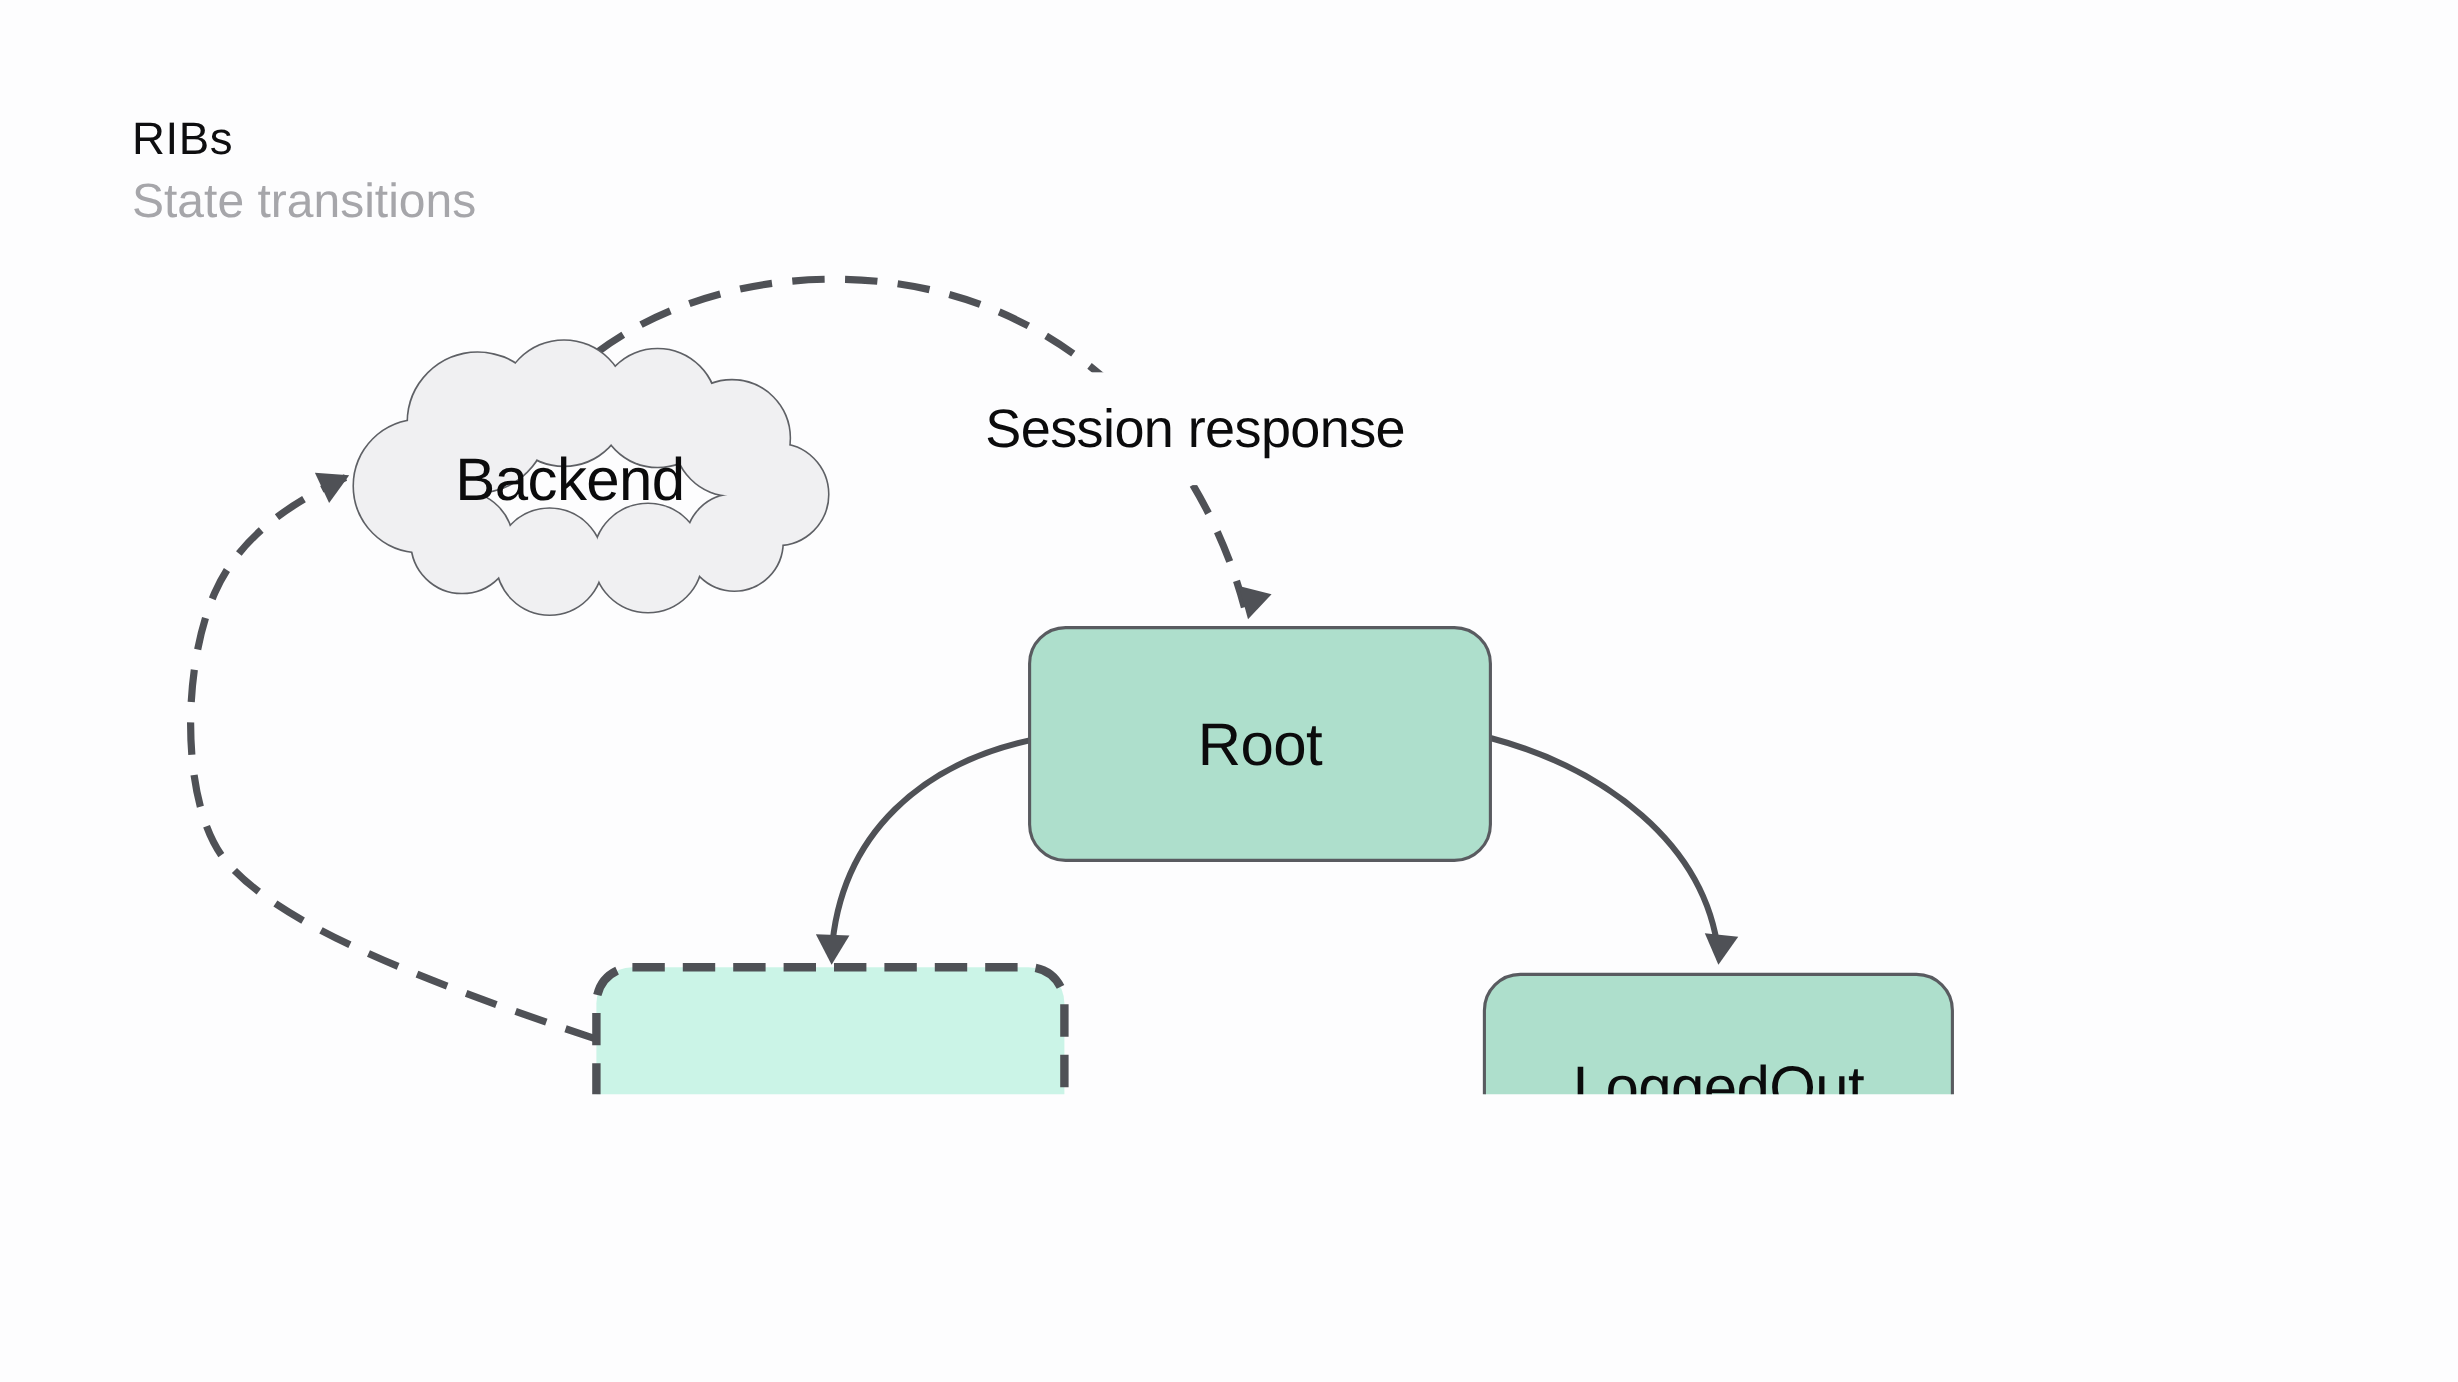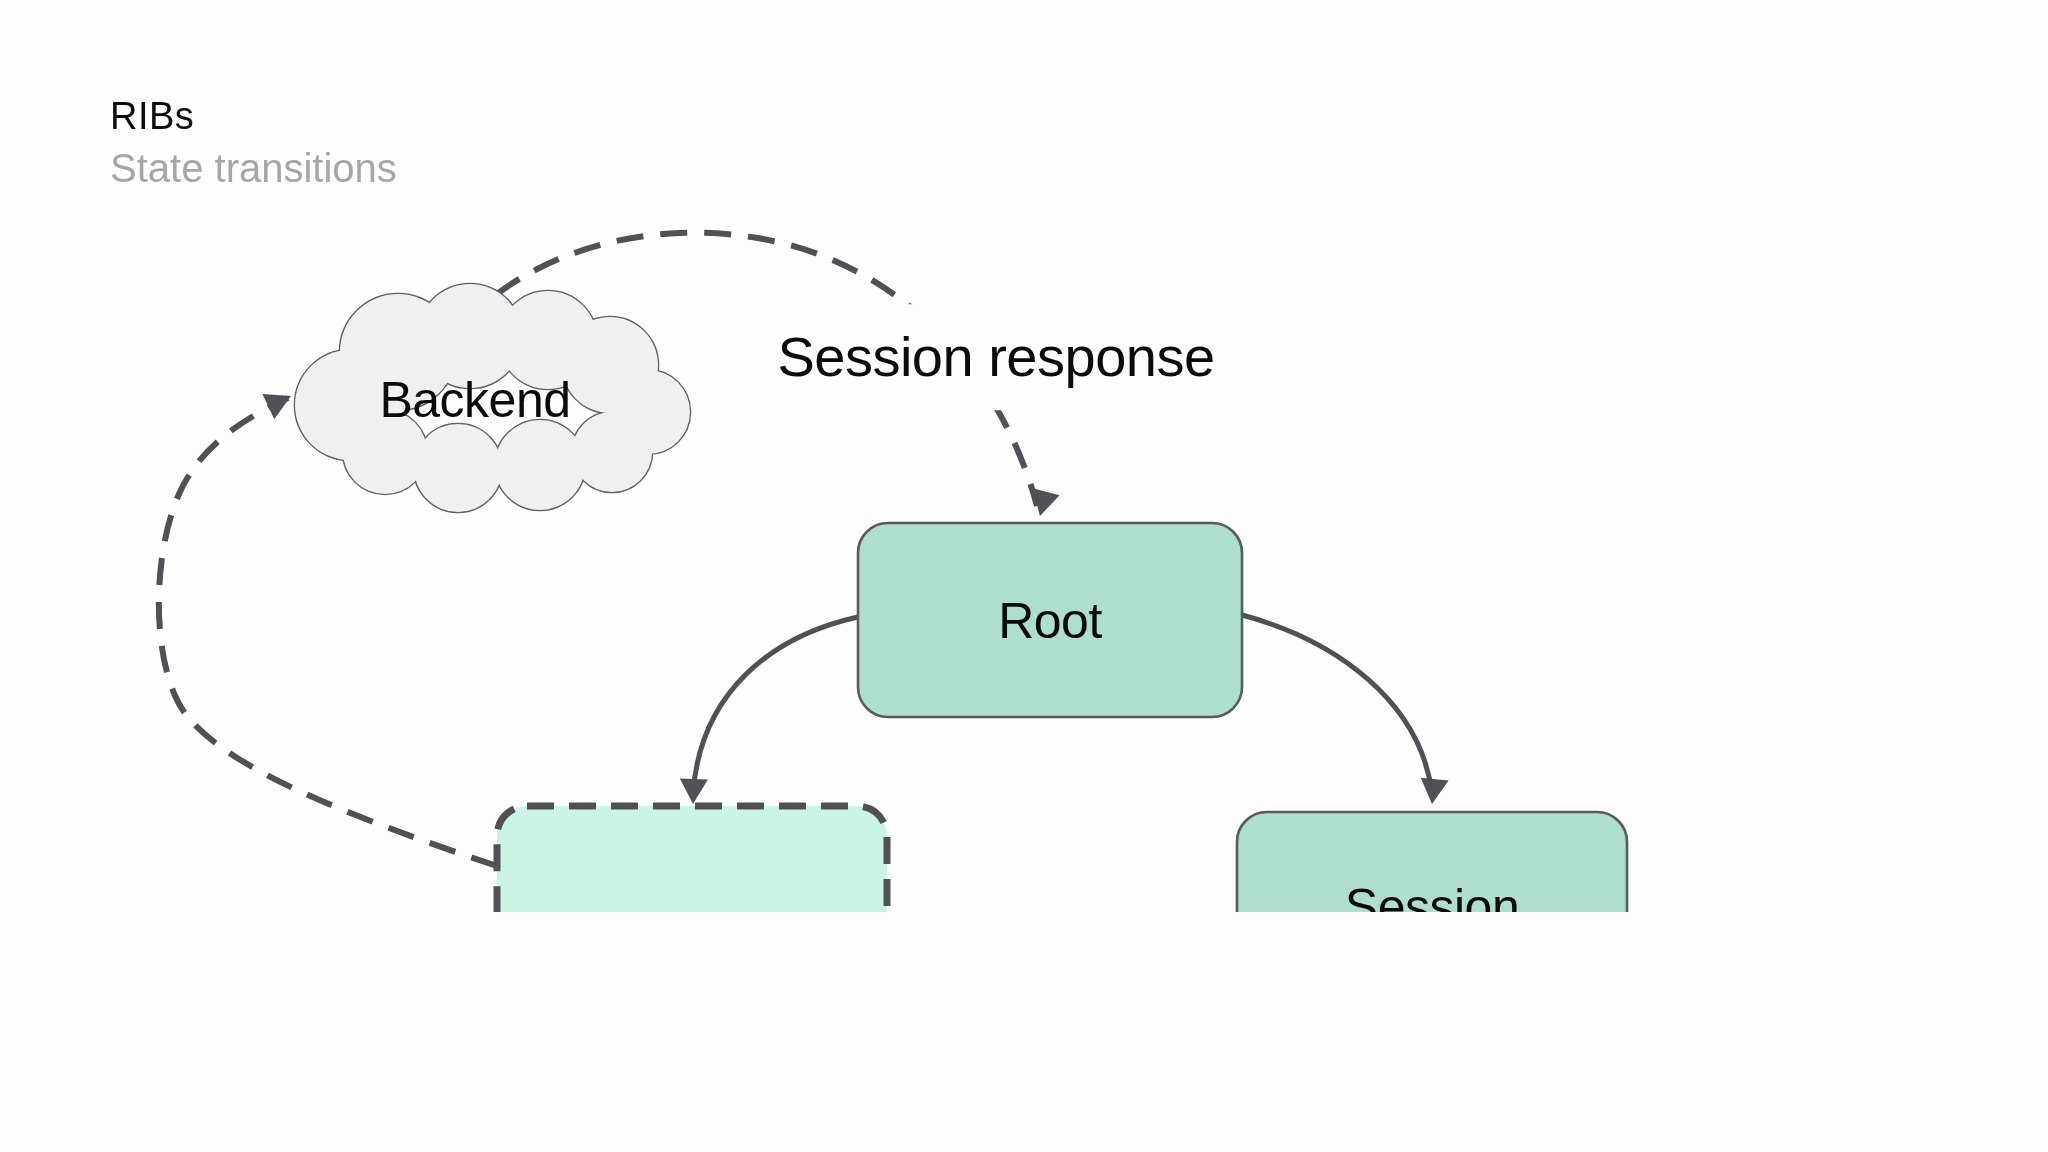--- a/index.html
+++ b/index.html
@@ -17,21 +17,21 @@
   .stage svg{position:absolute;left:0;top:0;}
   .abs{position:absolute;}
   .page-title{left:110px;top:96px;font-size:38px;line-height:1.1;color:var(--title);letter-spacing:.5px;}
   .page-subtitle{left:110px;top:146px;font-size:40px;line-height:1.1;color:var(--subtitle);}
   .diagram-label{
     transform:translate(-50%,-50%);
     font-size:50px;line-height:1.1;color:var(--label);white-space:nowrap;letter-spacing:-0.5px;
   }
   .edge-label{
     transform:translate(-50%,-50%);
-    font-size:56px;line-height:1.1;color:var(--label);white-space:nowrap;letter-spacing:-0.5px;
+    font-size:45px;line-height:1.1;color:var(--label);white-space:nowrap;letter-spacing:-0.5px;
     background:var(--page-bg);padding:22px 30px;
   }
   .lbl-backend{left:475px;top:400px;}
   .lbl-root{left:1050px;top:621px;}
   .lbl-loggedout{left:692px;top:907px;}
   .lbl-loggedin{left:1432px;top:907px;}
   .lbl-session{left:996px;top:357px;}
   .lbl-login{left:240px;top:669px;}
   .cloud-outline{fill:var(--cloud-fill);stroke:var(--cloud-border);stroke-width:2.6px;}
   .cloud-fillpass{fill:var(--cloud-fill);stroke:none;}
@@ -84,14 +84,14 @@
     <rect class="node-rect" x="1237" y="812" width="390" height="190" rx="30"></rect>
   </svg>
 
   <div class="abs page-title">RIBs</div>
   <div class="abs page-subtitle">State transitions</div>
 
   <div class="abs edge-label lbl-session">Session response</div>
 
   <div class="abs diagram-label lbl-backend">Backend</div>
   <div class="abs diagram-label lbl-root">Root</div>
-  <div class="abs diagram-label lbl-loggedin">Session</div>
+  <div class="abs diagram-label lbl-loggedin">LoggedOut</div>
 </div>
 
 </body></html>

